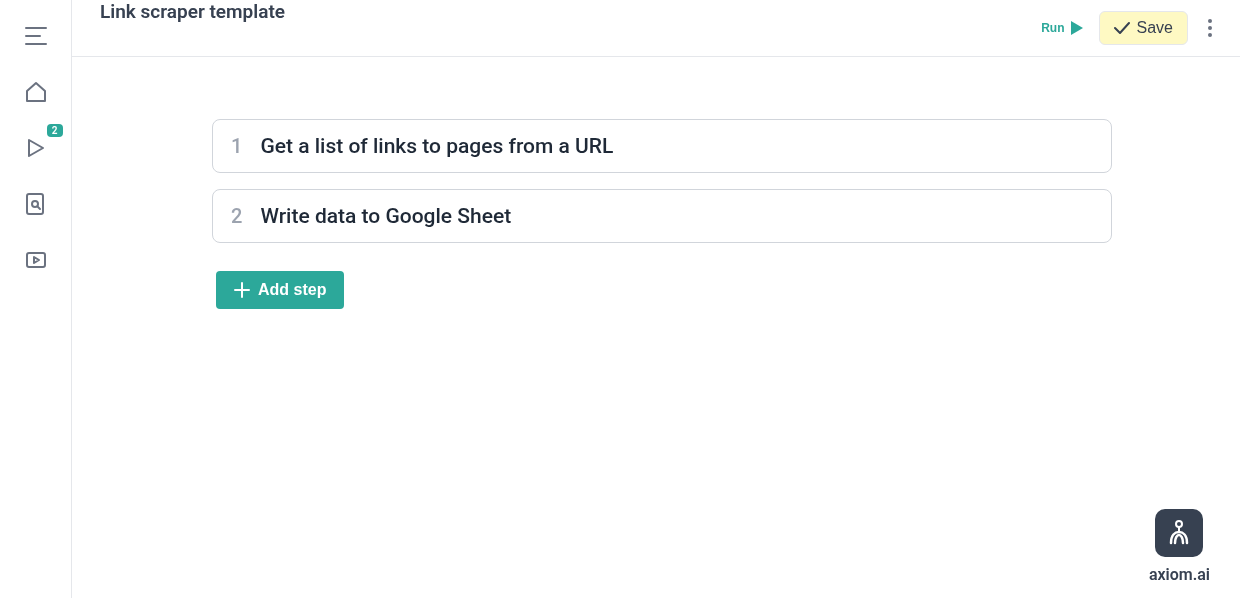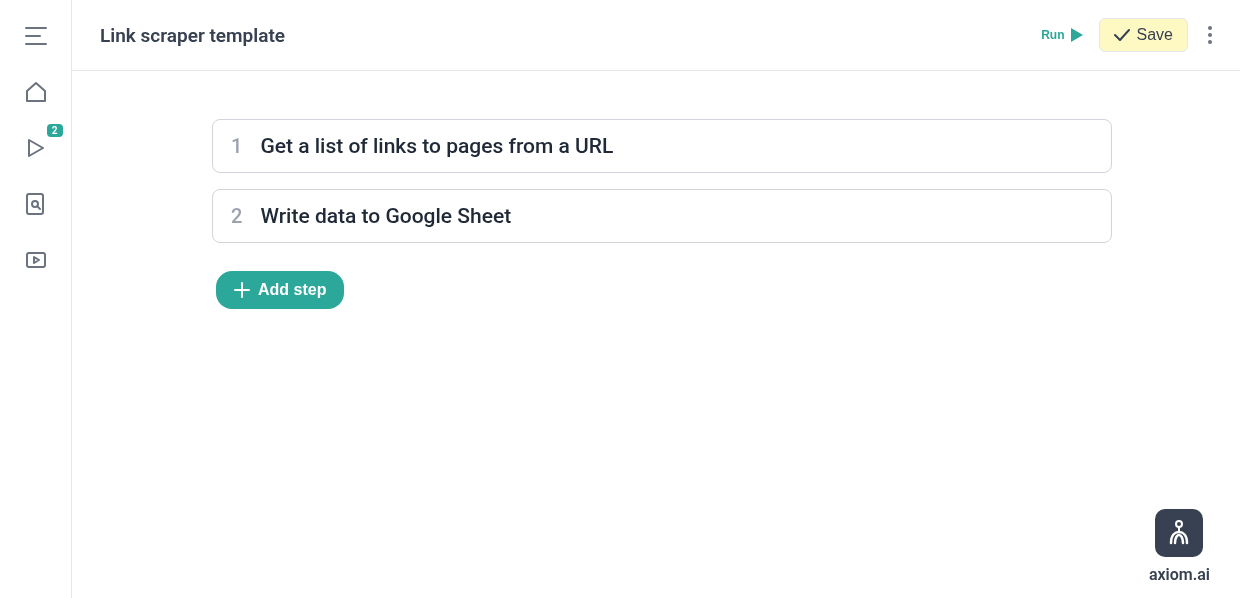--- a/index.html
+++ b/index.html
@@ -53,24 +53,23 @@
       border-radius: 4px;
       min-width: 16px;
       text-align: center;
     }
     
     .header {
       position: absolute;
       left: 72px;
       top: 0;
       right: 0;
-      height: 71px;
+      height: 57px;
       border-bottom: 1px solid #e5e7eb;
       display: flex;
-      align-items: center;
       padding: 0 24px 0 28px;
       justify-content: space-between;
     }
     
     .header-title {
       font-size: 19px;
       font-weight: 600;
       color: #374151;
     }
     
@@ -151,21 +150,21 @@
       font-weight: 500;
     }
     
     .add-step-button {
       display: inline-flex;
       align-items: center;
       gap: 8px;
       background: #2ca89a;
       color: white;
       border: none;
-      border-radius: 16px;
+      border-radius: 4px;
       padding: 10px 18px;
       font-size: 16px;
       font-weight: 600;
       cursor: pointer;
       margin-top: 12px;
       margin-left: 4px;
     }
     
     .brand-widget {
       position: absolute;

